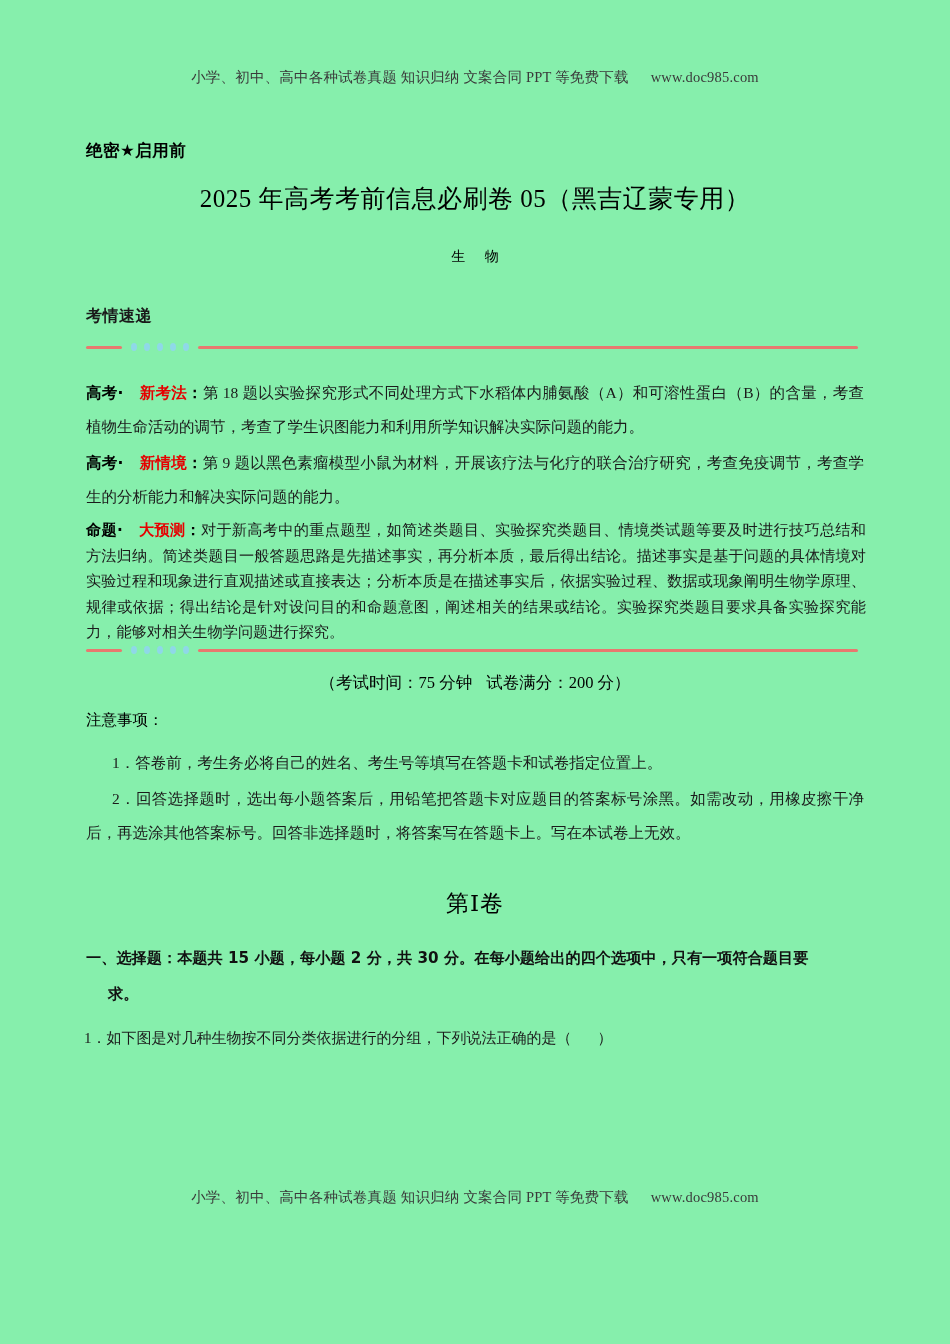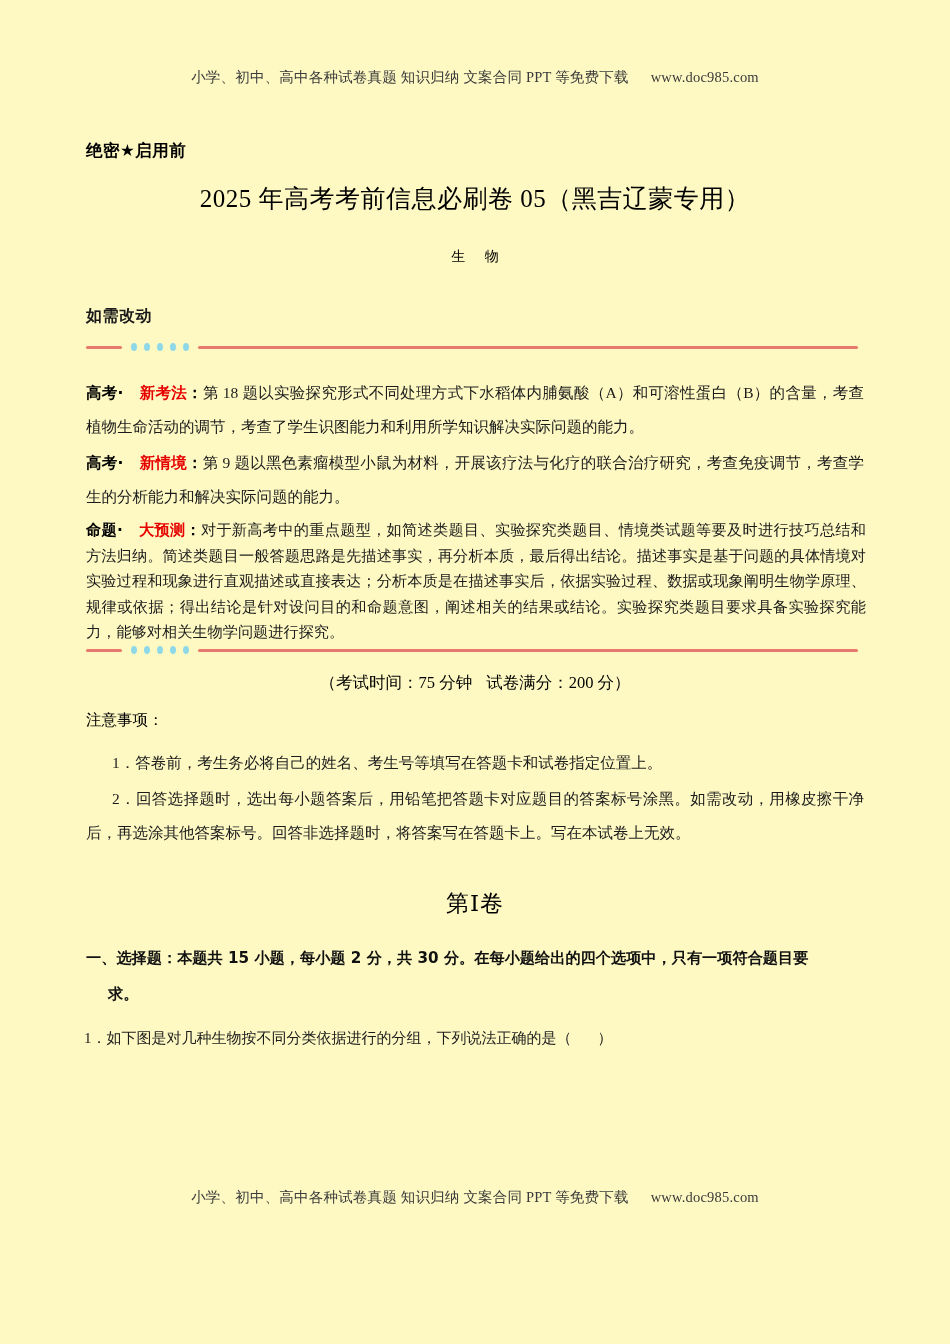--- a/index.html
+++ b/index.html
@@ -9,21 +9,21 @@
   }
   body {
     font-family: "Liberation Serif", "DejaVu Serif", serif;
     color: #000000;
   }
   .page {
     position: relative;
     width: 950px;
     height: 1344px;
     margin: 0 auto;
-    background: #fef9c3;
+    background: #86efac;
     overflow: hidden;
     box-sizing: border-box;
     padding-left: 24px;
   }
 
   
   .running-head,
   .running-foot {
     position: absolute;
     left: 0;
@@ -243,21 +243,21 @@
   <div class="running-head">
     <span>小学、初中、高中各种试卷真题 知识归纳 文案合同 PPT 等免费下载</span><span class="url">www.doc985.com</span>
   </div>
 
   <div class="secret-line">绝密★启用前</div>
 
   <div class="doc-title">2025 年高考考前信息必刷卷 05（黑吉辽蒙专用）</div>
 
   <div class="doc-subject">生 物</div>
 
-  <div class="section-heading">如需改动</div>
+  <div class="section-heading">考情速递</div>
 
   <div class="divider divider-top">
     <span class="seg-short"></span>
     <span class="dots">
       <span class="dot"></span>
       <span class="dot"></span>
       <span class="dot"></span>
       <span class="dot"></span>
       <span class="dot"></span>
     </span>

